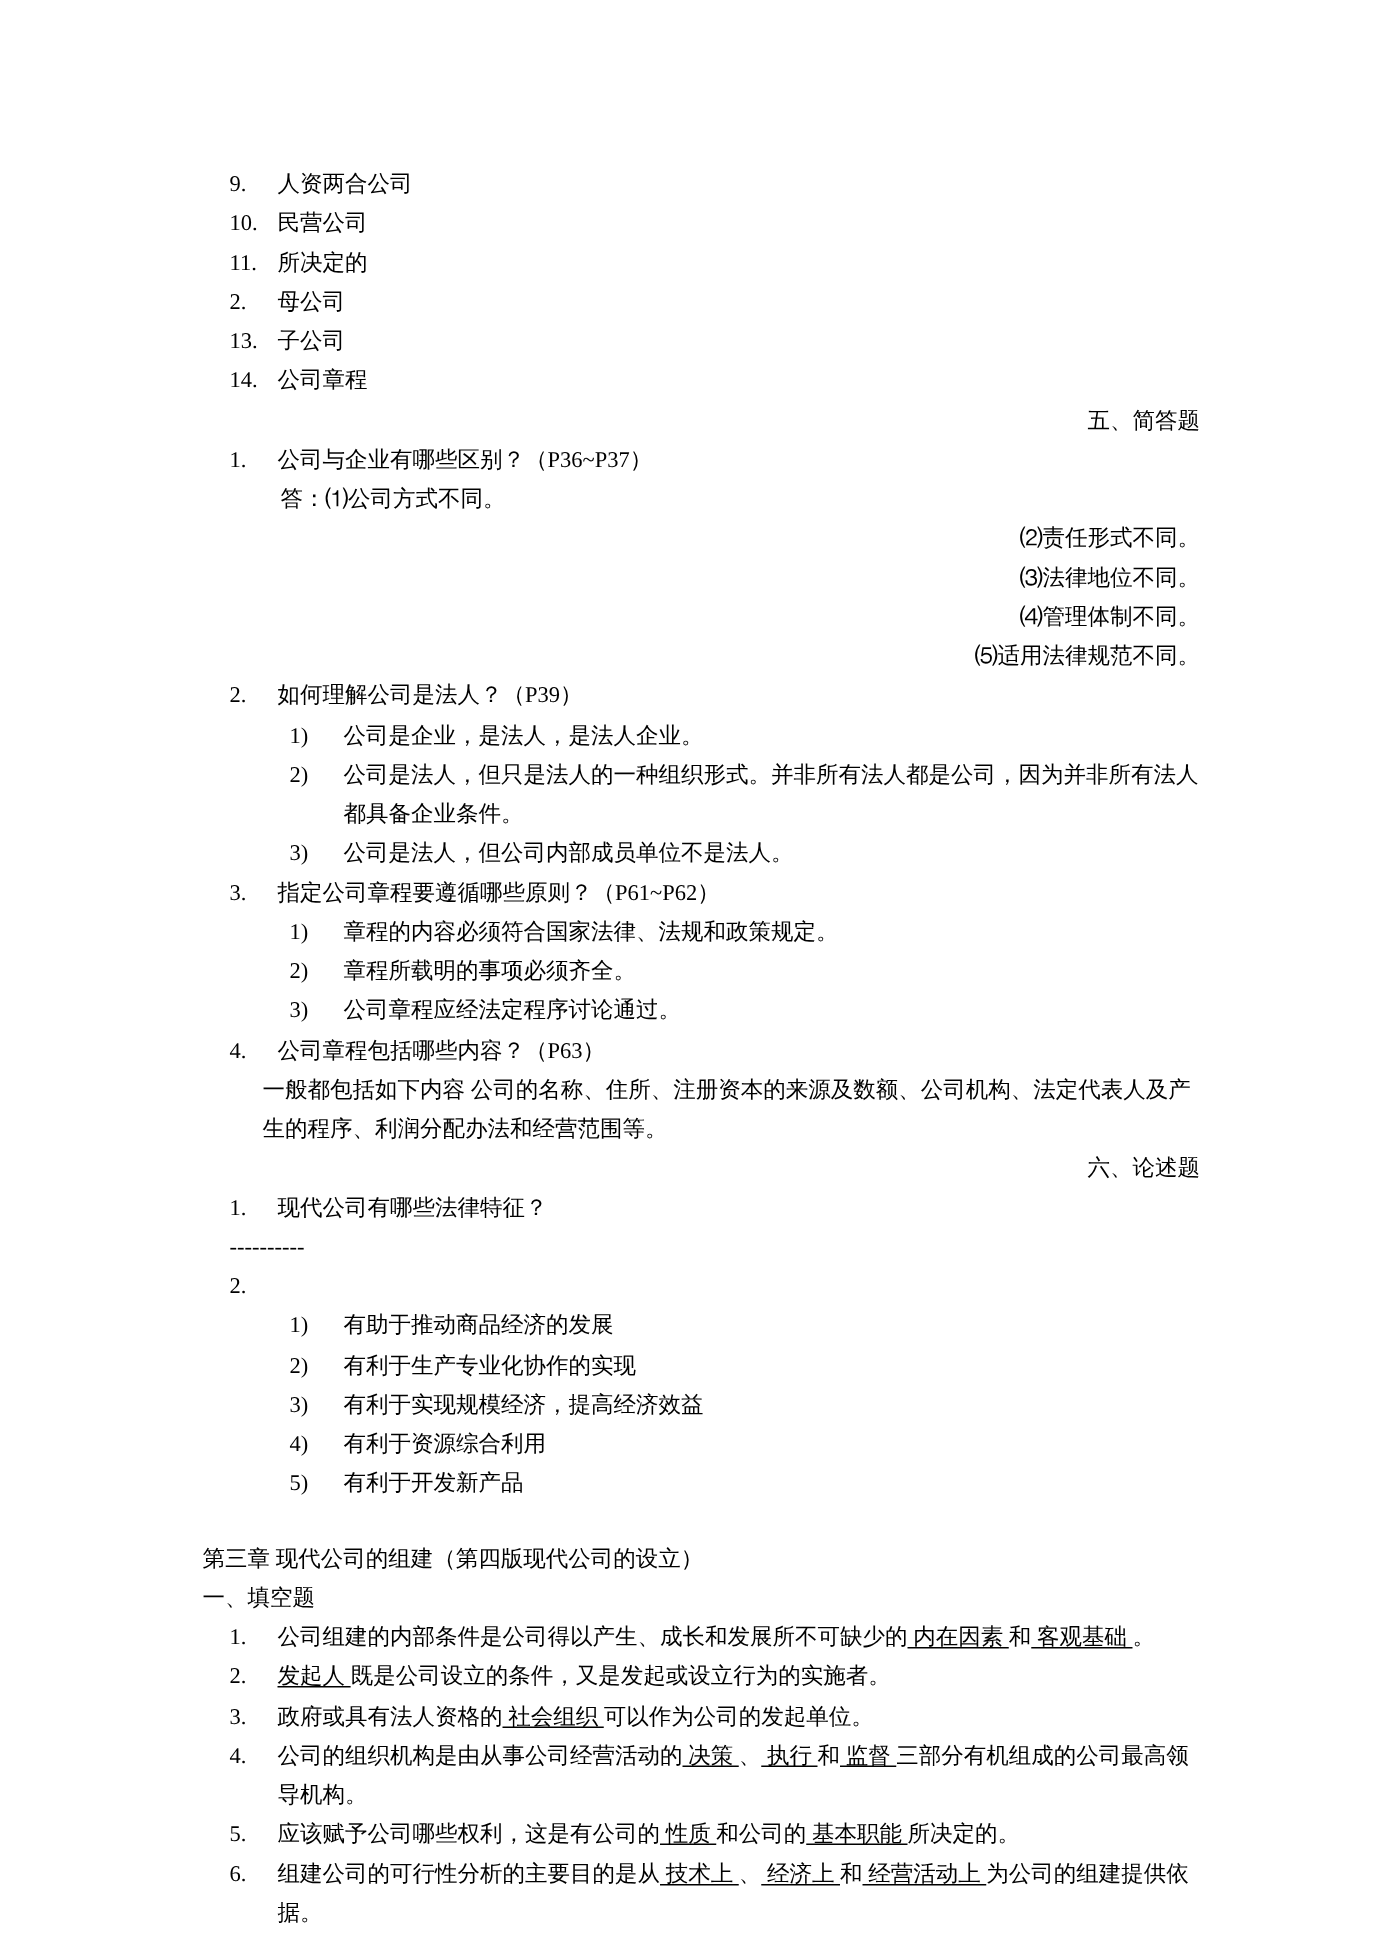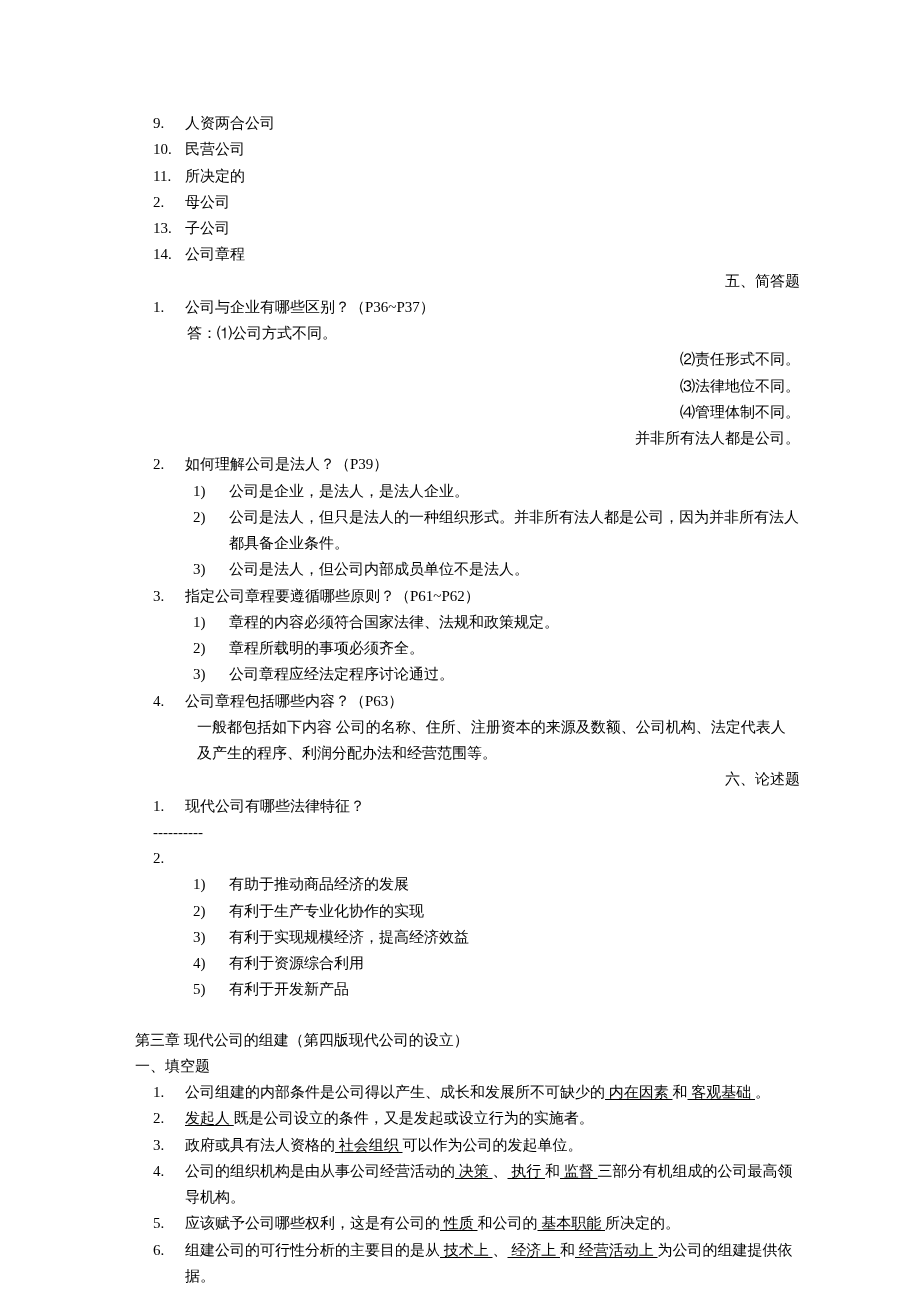--- a/index.html
+++ b/index.html
@@ -35,21 +35,21 @@
       min-width: 36px;
     }
     .answer-line {
       margin-left: 52px;
     }
     .answer-indent {
       margin-left: 95px;
       text-align: right;
     }
     .content-indent {
-      margin-left: 62px;
+      margin-left: 40px;
     }
     .underline {
       text-decoration: underline;
       text-underline-offset: 2px;
     }
     .section-title {
       margin-left: 18px;
       margin-top: 24px;
     }
     .chapter {
@@ -105,21 +105,21 @@
   <div class="list-item">
     <span class="list-num">1.</span>
     <span>公司与企业有哪些区别？（P36~P37）</span>
   </div>
   <div class="answer-line">
     <span>答：</span><span>⑴公司方式不同。</span>
   </div>
   <div class="answer-indent">⑵责任形式不同。</div>
   <div class="answer-indent">⑶法律地位不同。</div>
   <div class="answer-indent">⑷管理体制不同。</div>
-  <div class="answer-indent">并非所有法人都是公司。</div>
+  <div class="answer-indent">⑸适用法律规范不同。</div>
 </div>
 
 <div>
   <div class="list-item">
     <span class="list-num">2.</span>
     <span>如何理解公司是法人？（P39）</span>
   </div>
   <div class="sub-item">
     <span class="sub-num">1)</span>
     <span>公司是企业，是法人，是法人企业。</span>

